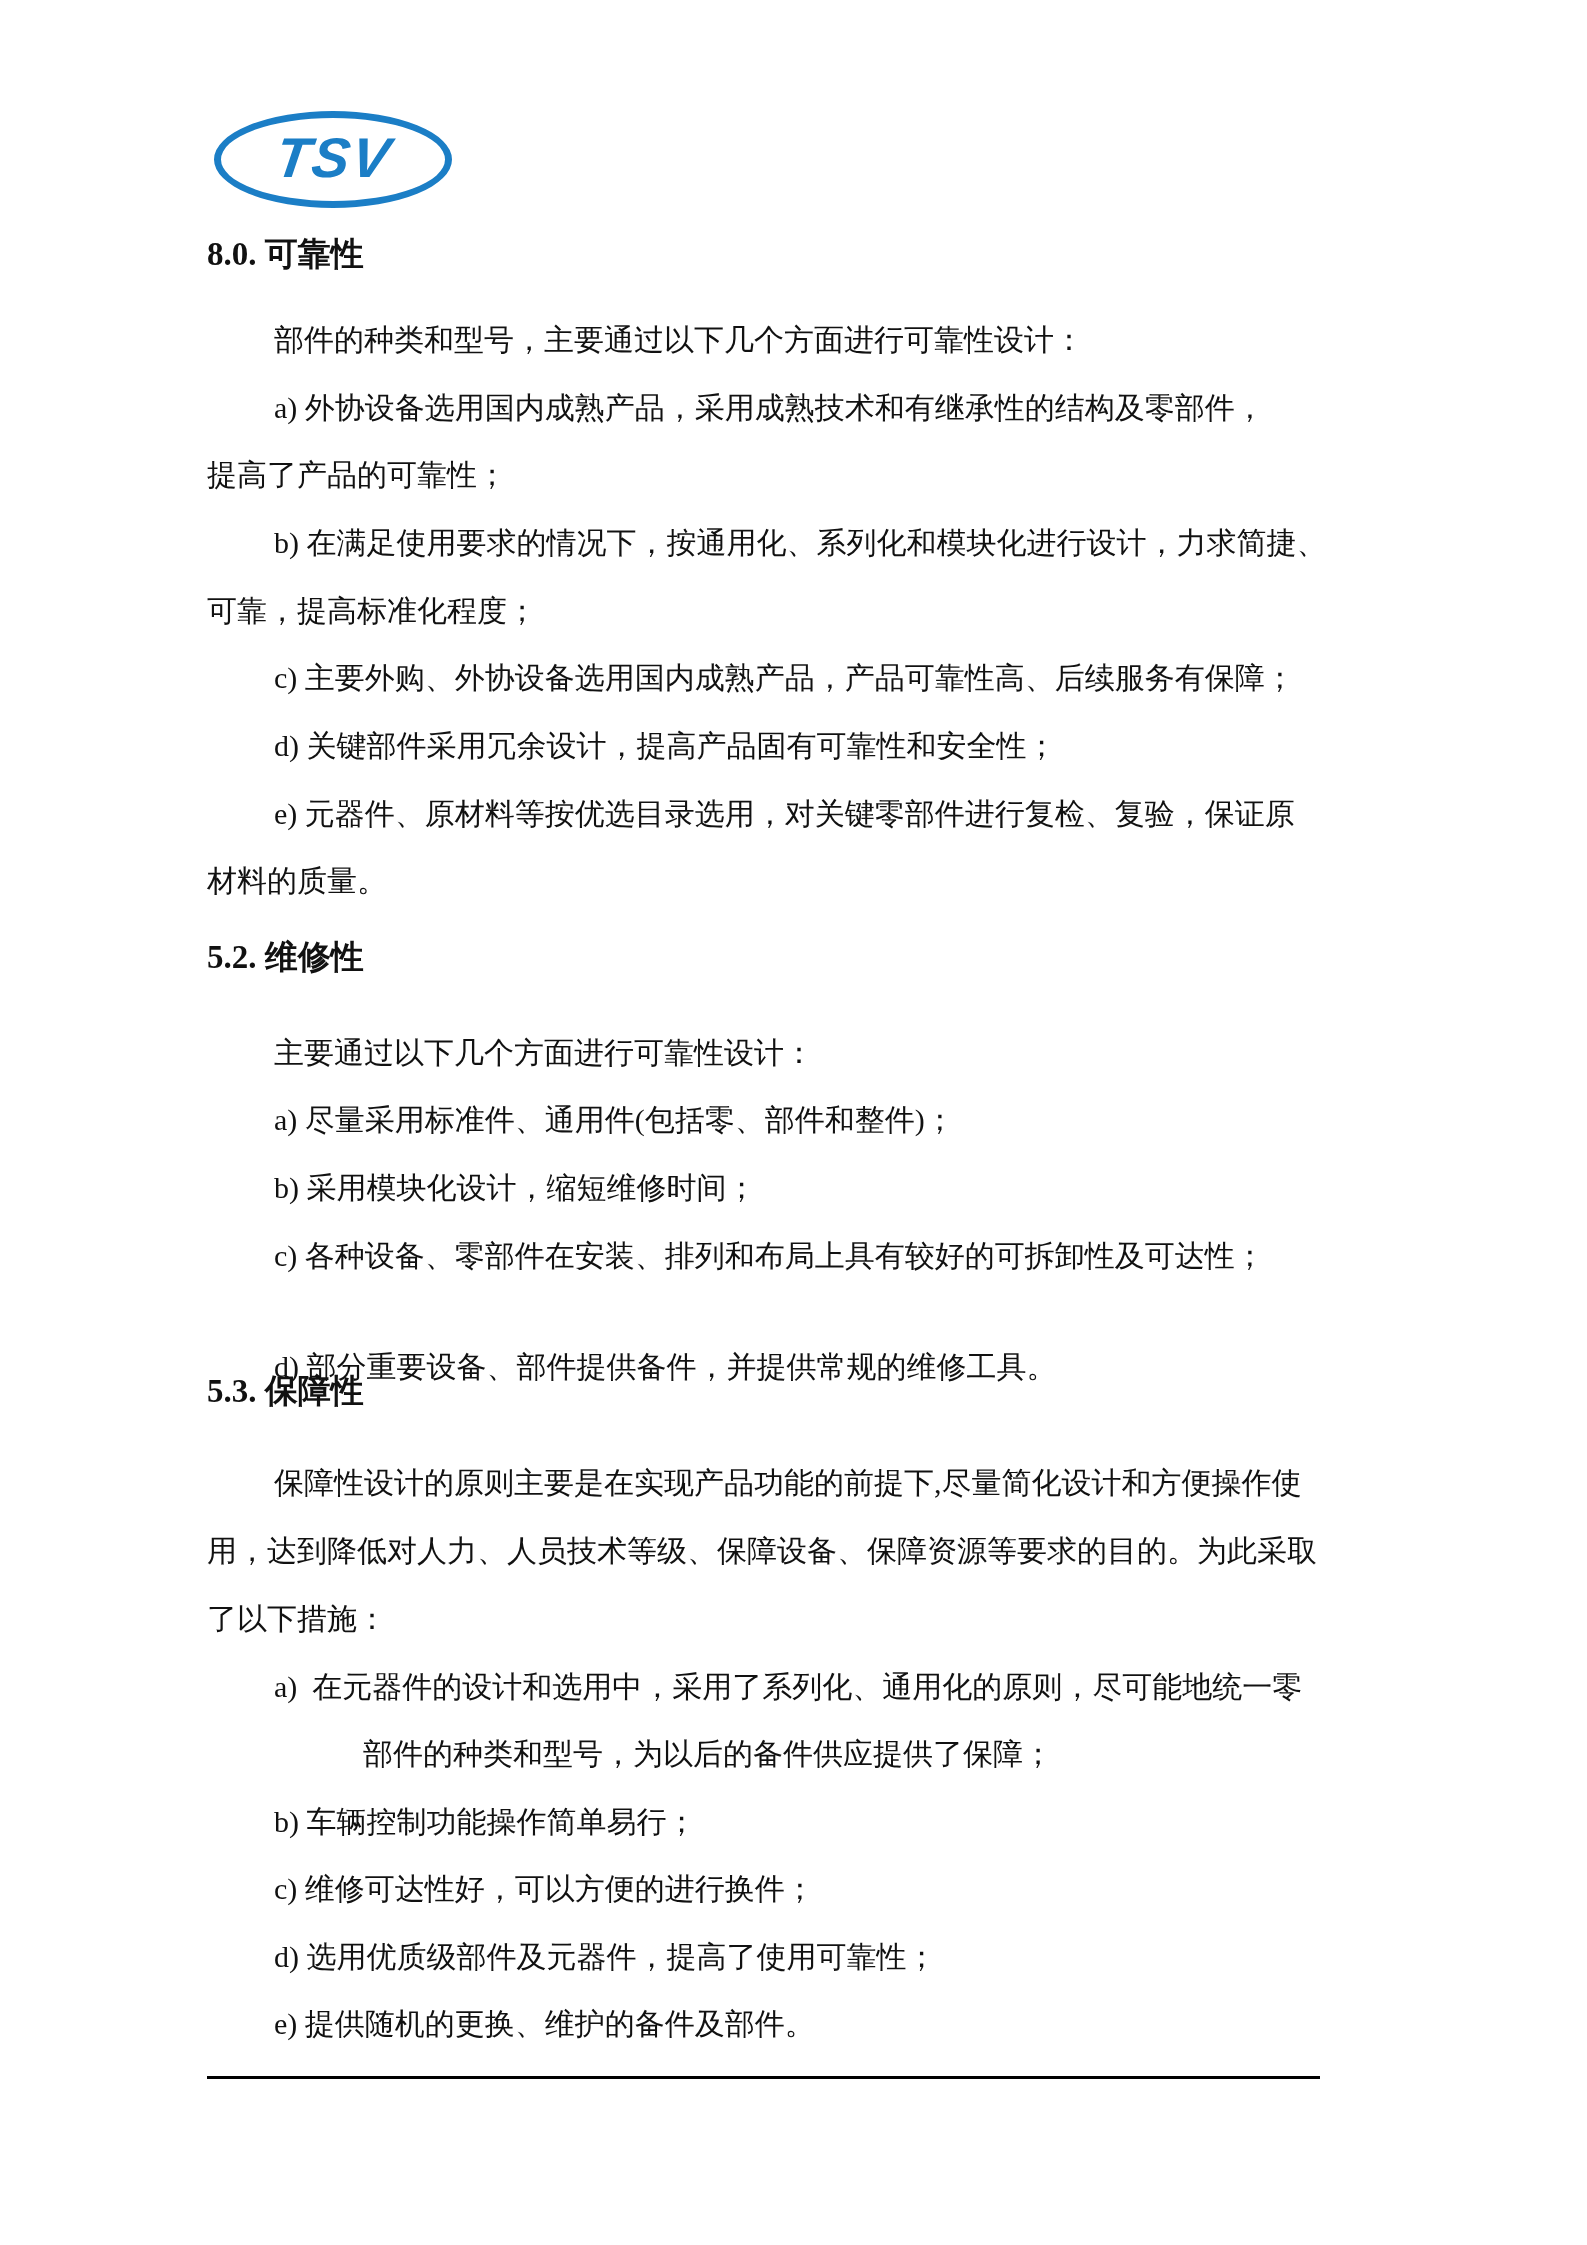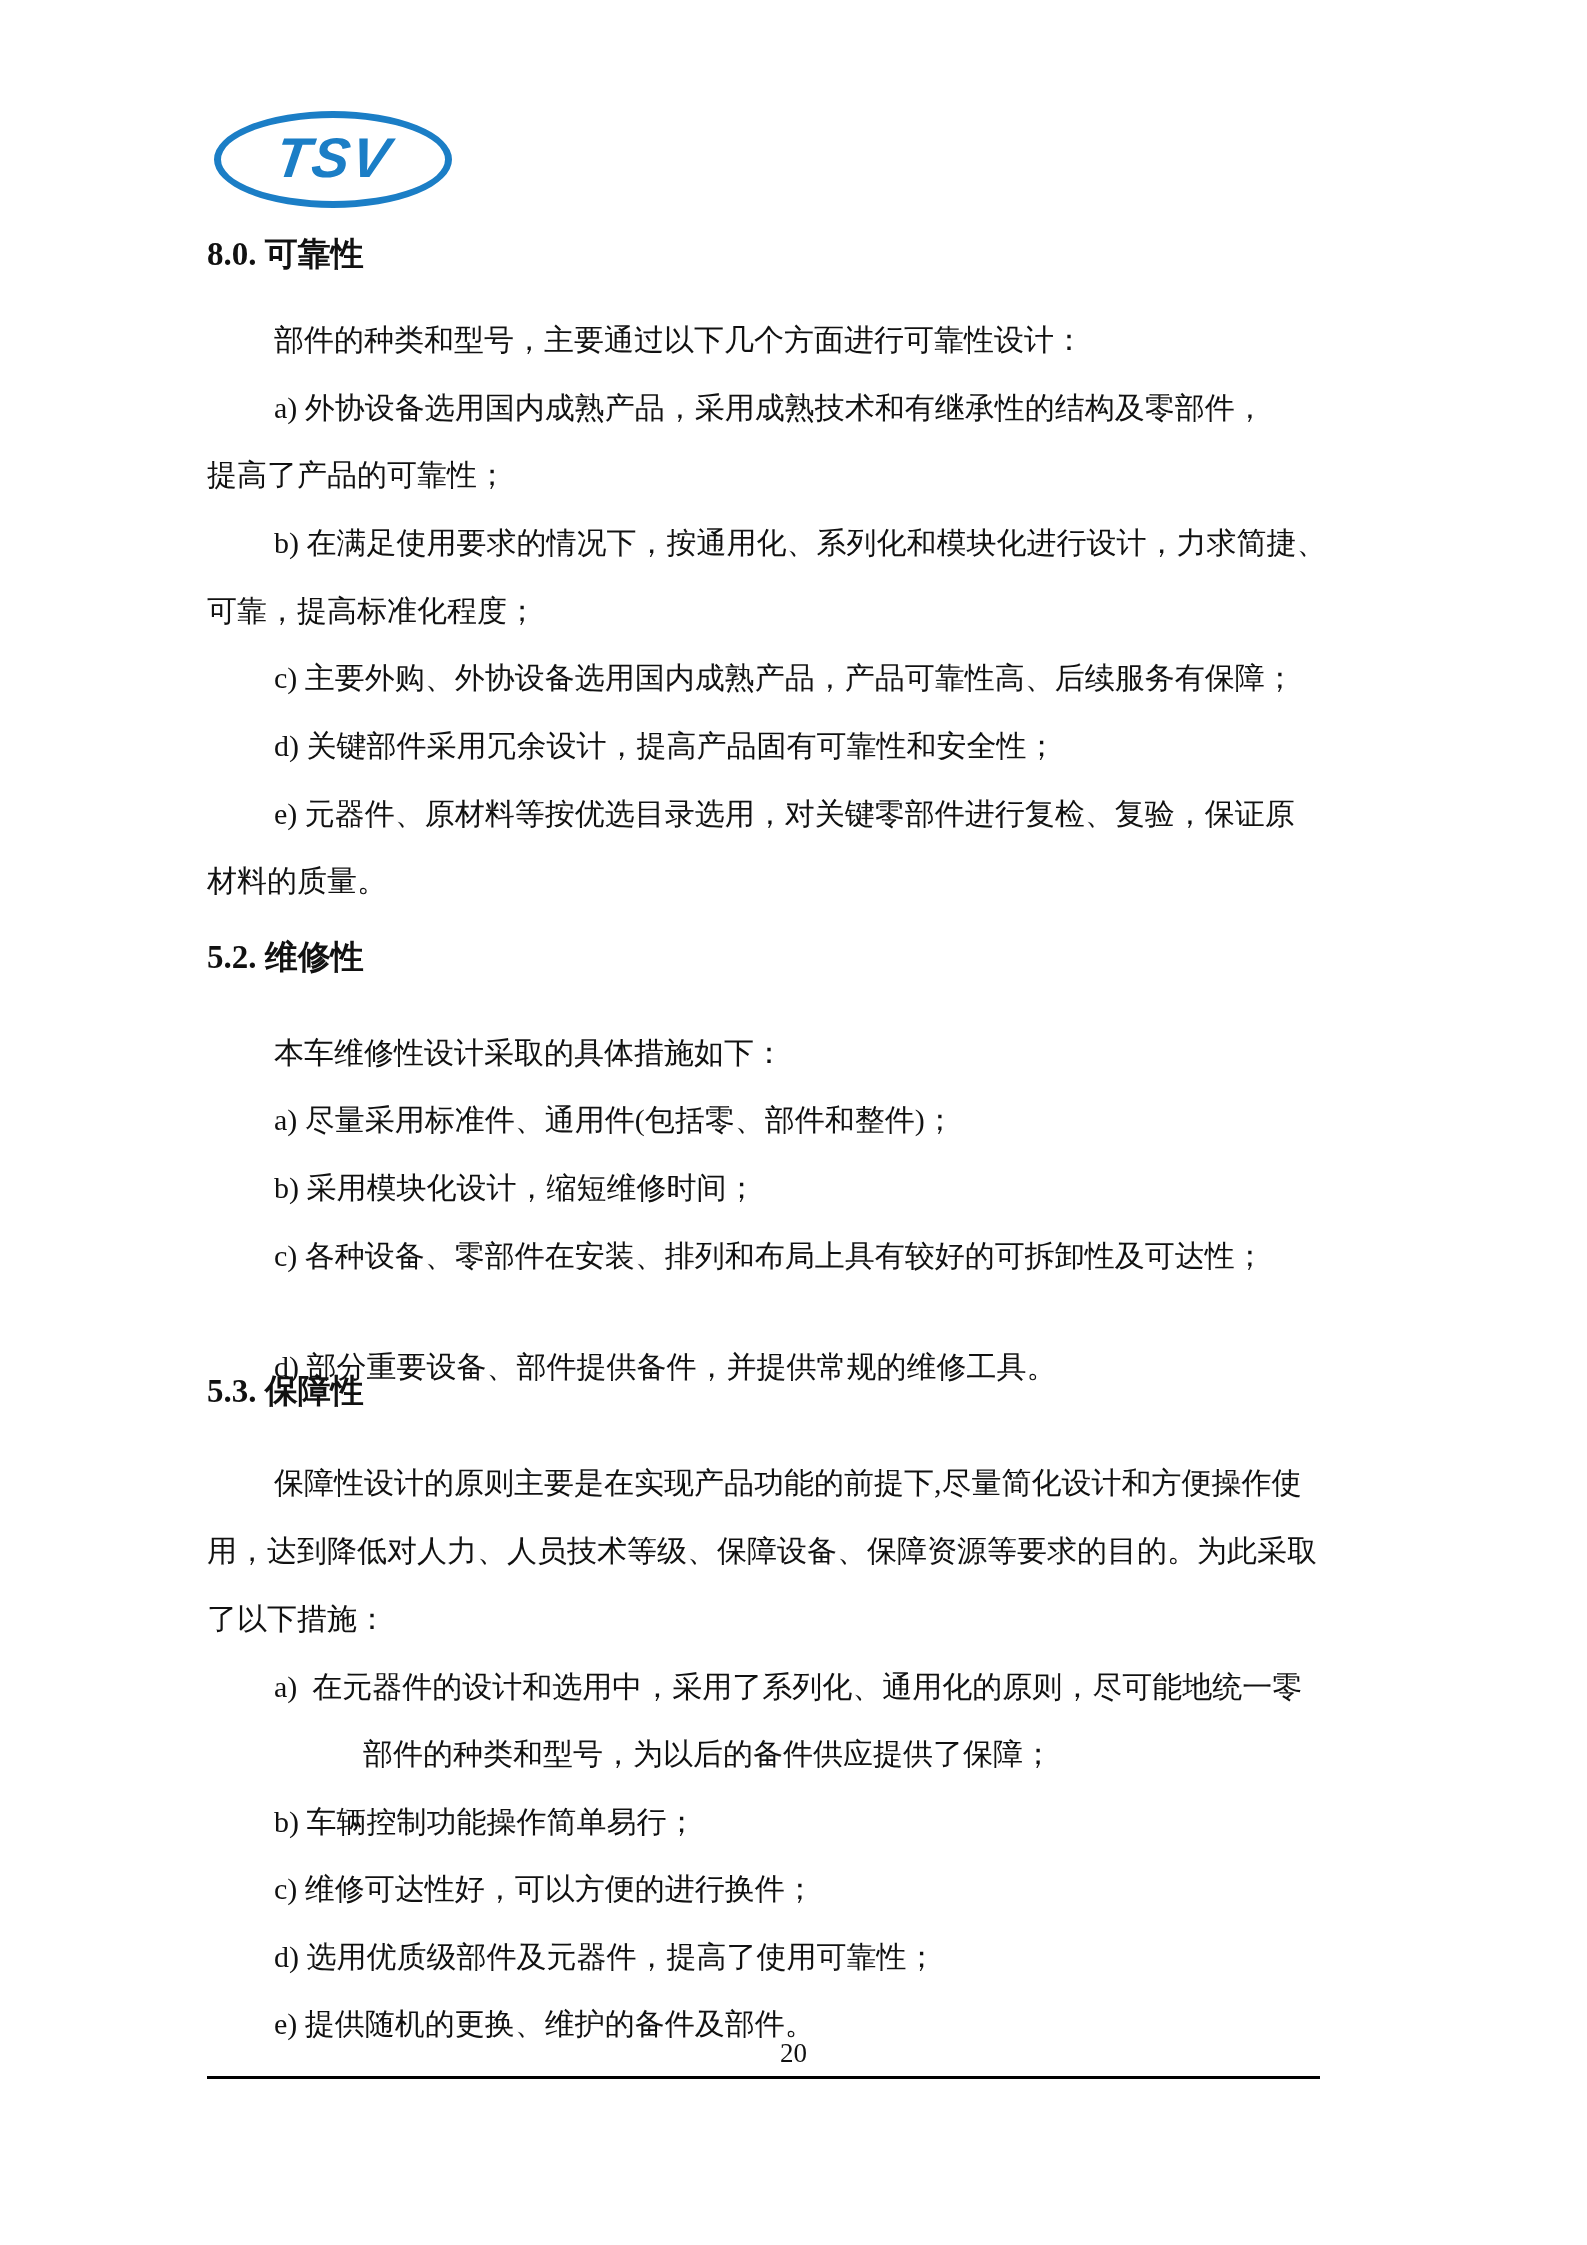--- a/index.html
+++ b/index.html
@@ -92,32 +92,31 @@
       <div class="line indent-p" style="top: 323px;">部件的种类和型号，主要通过以下几个方面进行可靠性设计：</div>
       <div class="line indent-p" style="top: 391px;">a) 外协设备选用国内成熟产品，采用成熟技术和有继承性的结构及零部件，</div>
       <div class="line indent-m" style="top: 458px;">提高了产品的可靠性；</div>
       <div class="line indent-p" style="top: 526px;">b) 在满足使用要求的情况下，按通用化、系列化和模块化进行设计，力求简捷、</div>
       <div class="line indent-m" style="top: 594px;">可靠，提高标准化程度；</div>
       <div class="line indent-p" style="top: 661px;">c) 主要外购、外协设备选用国内成熟产品，产品可靠性高、后续服务有保障；</div>
       <div class="line indent-p" style="top: 729px;">d) 关键部件采用冗余设计，提高产品固有可靠性和安全性；</div>
       <div class="line indent-p" style="top: 797px;">e) 元器件、原材料等按优选目录选用，对关键零部件进行复检、复验，保证原</div>
       <div class="line indent-m" style="top: 864px;">材料的质量。</div>
       <div class="heading" style="top: 938px;">5.2. 维修性</div>
-      <div class="line indent-p" style="top: 1036px;">本车维修性设计采取的具体措施如下：</div>
+      <div class="line indent-p" style="top: 1036px;">主要通过以下几个方面进行可靠性设计：</div>
       <div class="line indent-p" style="top: 1103px;">a) 尽量采用标准件、通用件(包括零、部件和整件)；</div>
       <div class="line indent-p" style="top: 1171px;">b) 采用模块化设计，缩短维修时间；</div>
       <div class="line indent-p" style="top: 1239px;">c) 各种设备、零部件在安装、排列和布局上具有较好的可拆卸性及可达性；</div>
       <div class="line indent-p" style="top: 1306px; margin-top: 44px;">d) 部分重要设备、部件提供备件，并提供常规的维修工具。</div>
       <div class="heading" style="top: 1372px;">5.3. 保障性</div>
       <div class="line indent-p" style="top: 1466px;">保障性设计的原则主要是在实现产品功能的前提下,尽量简化设计和方便操作使</div>
       <div class="line indent-m" style="top: 1534px;">用，达到降低对人力、人员技术等级、保障设备、保障资源等要求的目的。为此采取</div>
       <div class="line indent-m" style="top: 1602px;">了以下措施：</div>
       <div class="line indent-p" style="top: 1670px;">a)  在元器件的设计和选用中，采用了系列化、通用化的原则，尽可能地统一零</div>
       <div class="line indent-h" style="top: 1737px; margin-left: 35px;">部件的种类和型号，为以后的备件供应提供了保障；</div>
       <div class="line indent-p" style="top: 1805px;">b) 车辆控制功能操作简单易行；</div>
       <div class="line indent-p" style="top: 1872px;">c) 维修可达性好，可以方便的进行换件；</div>
       <div class="line indent-p" style="top: 1940px;">d) 选用优质级部件及元器件，提高了使用可靠性；</div>
       <div class="line indent-p" style="top: 2007px;">e) 提供随机的更换、维护的备件及部件。</div>
     </div>
 
-  <div class="page-number">20</div>
   <div class="footer-rule"></div>
 </div>
 
 </body></html>

